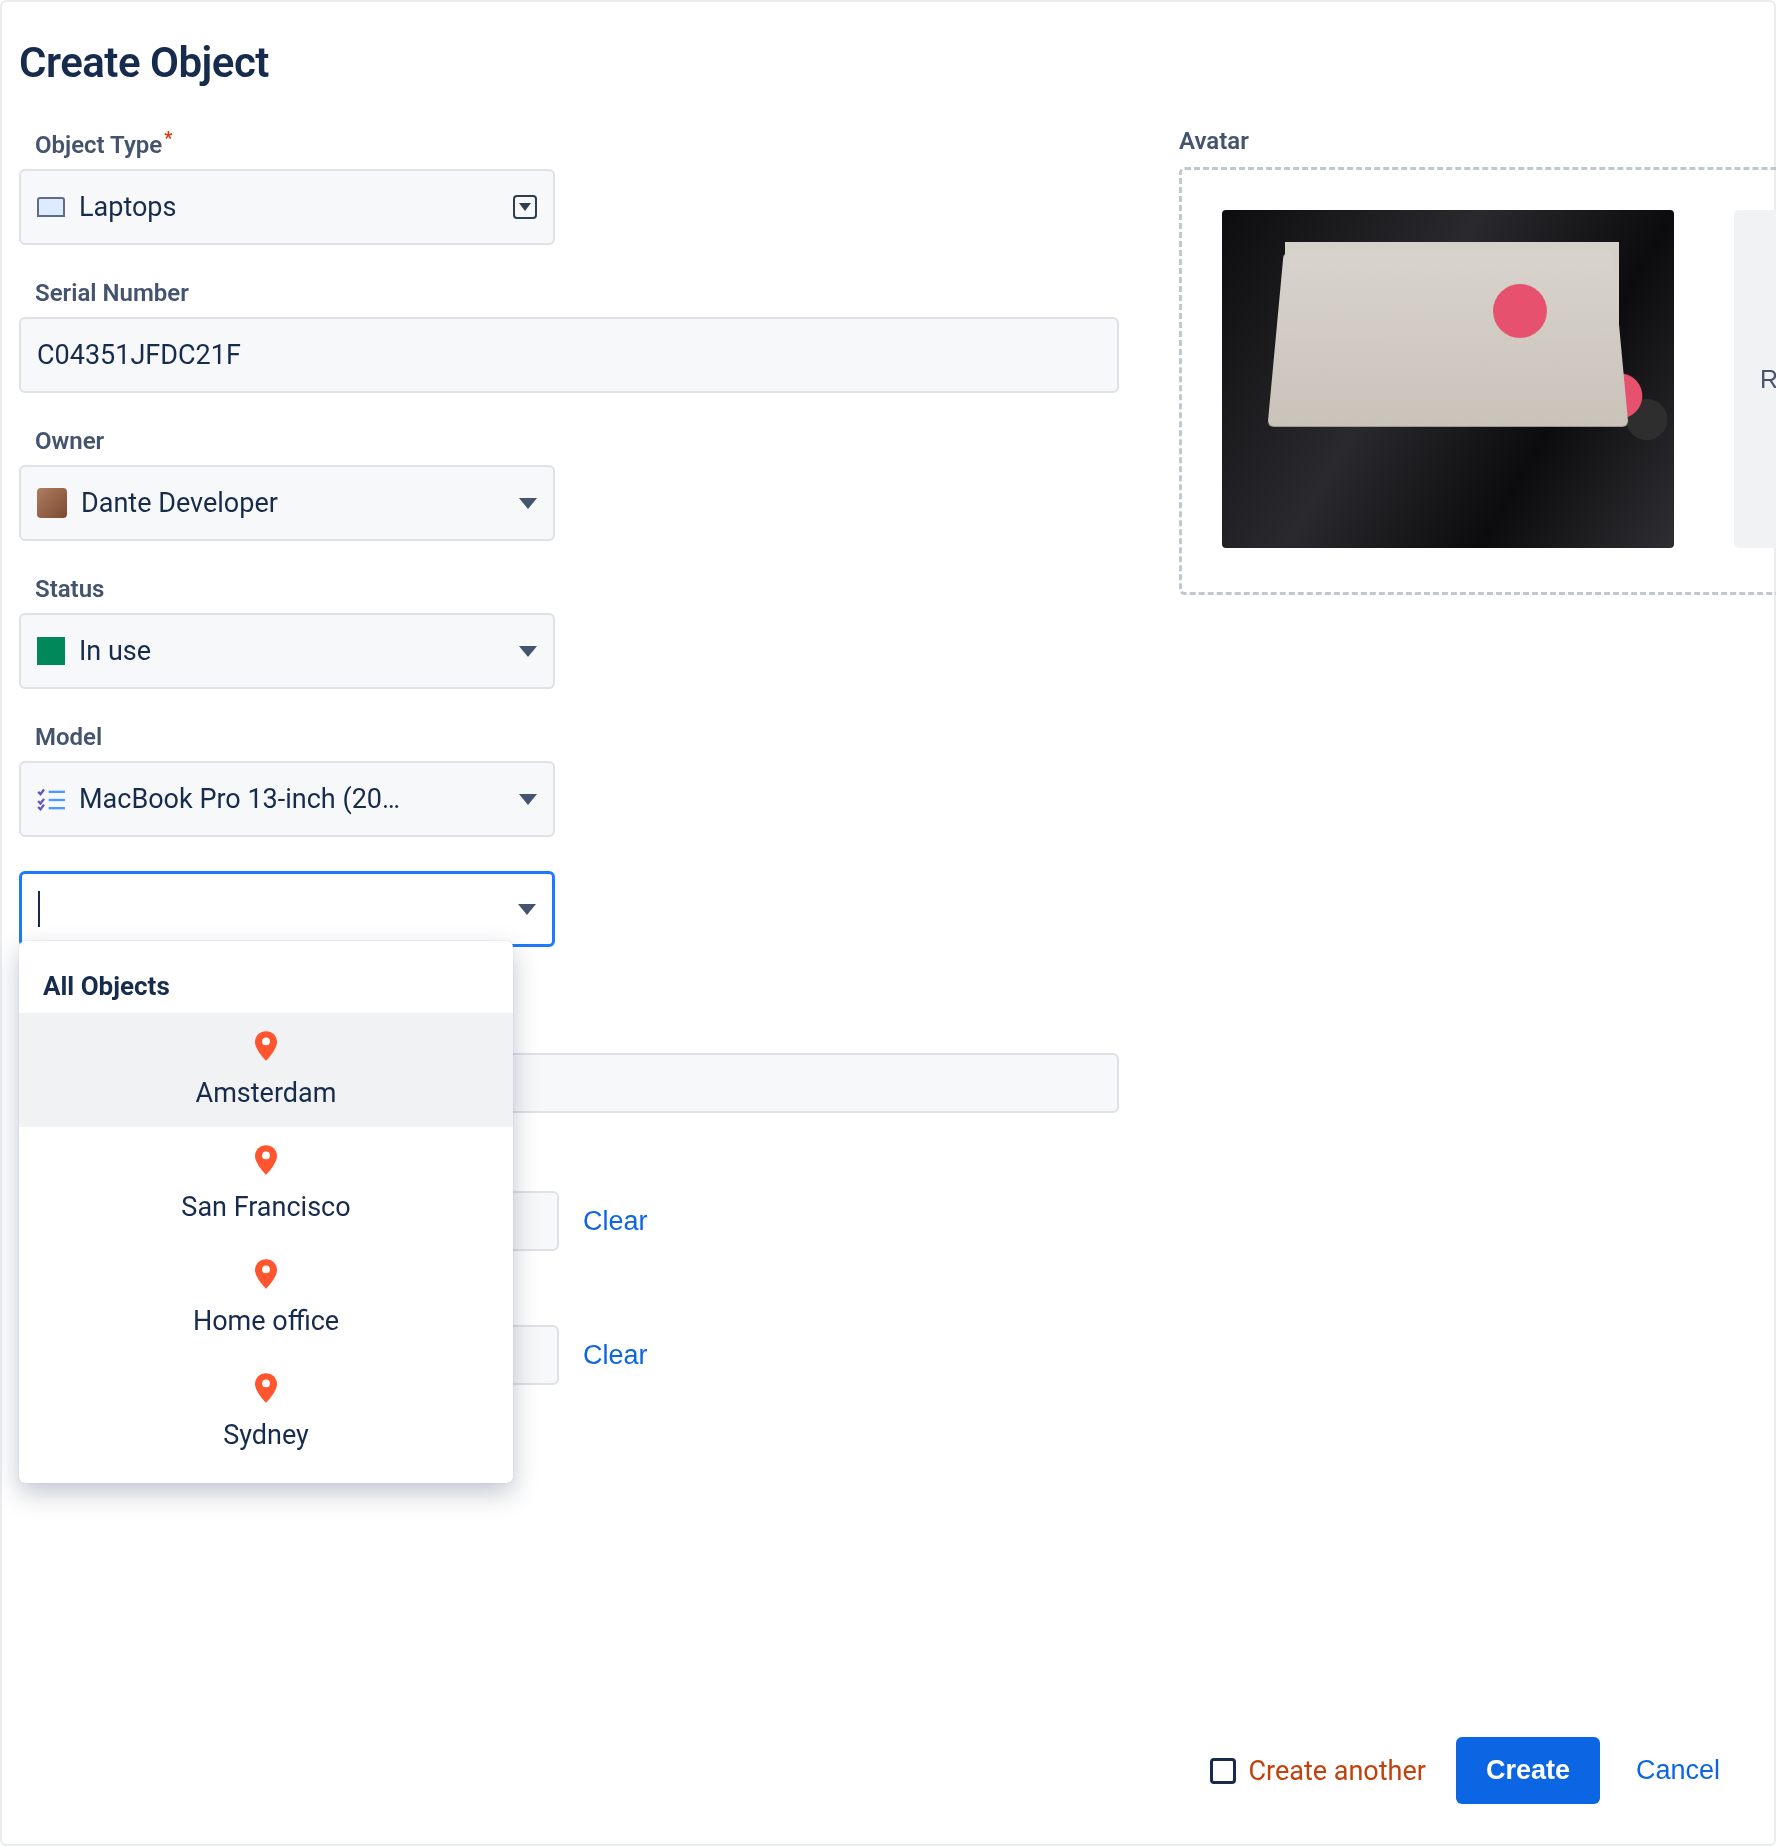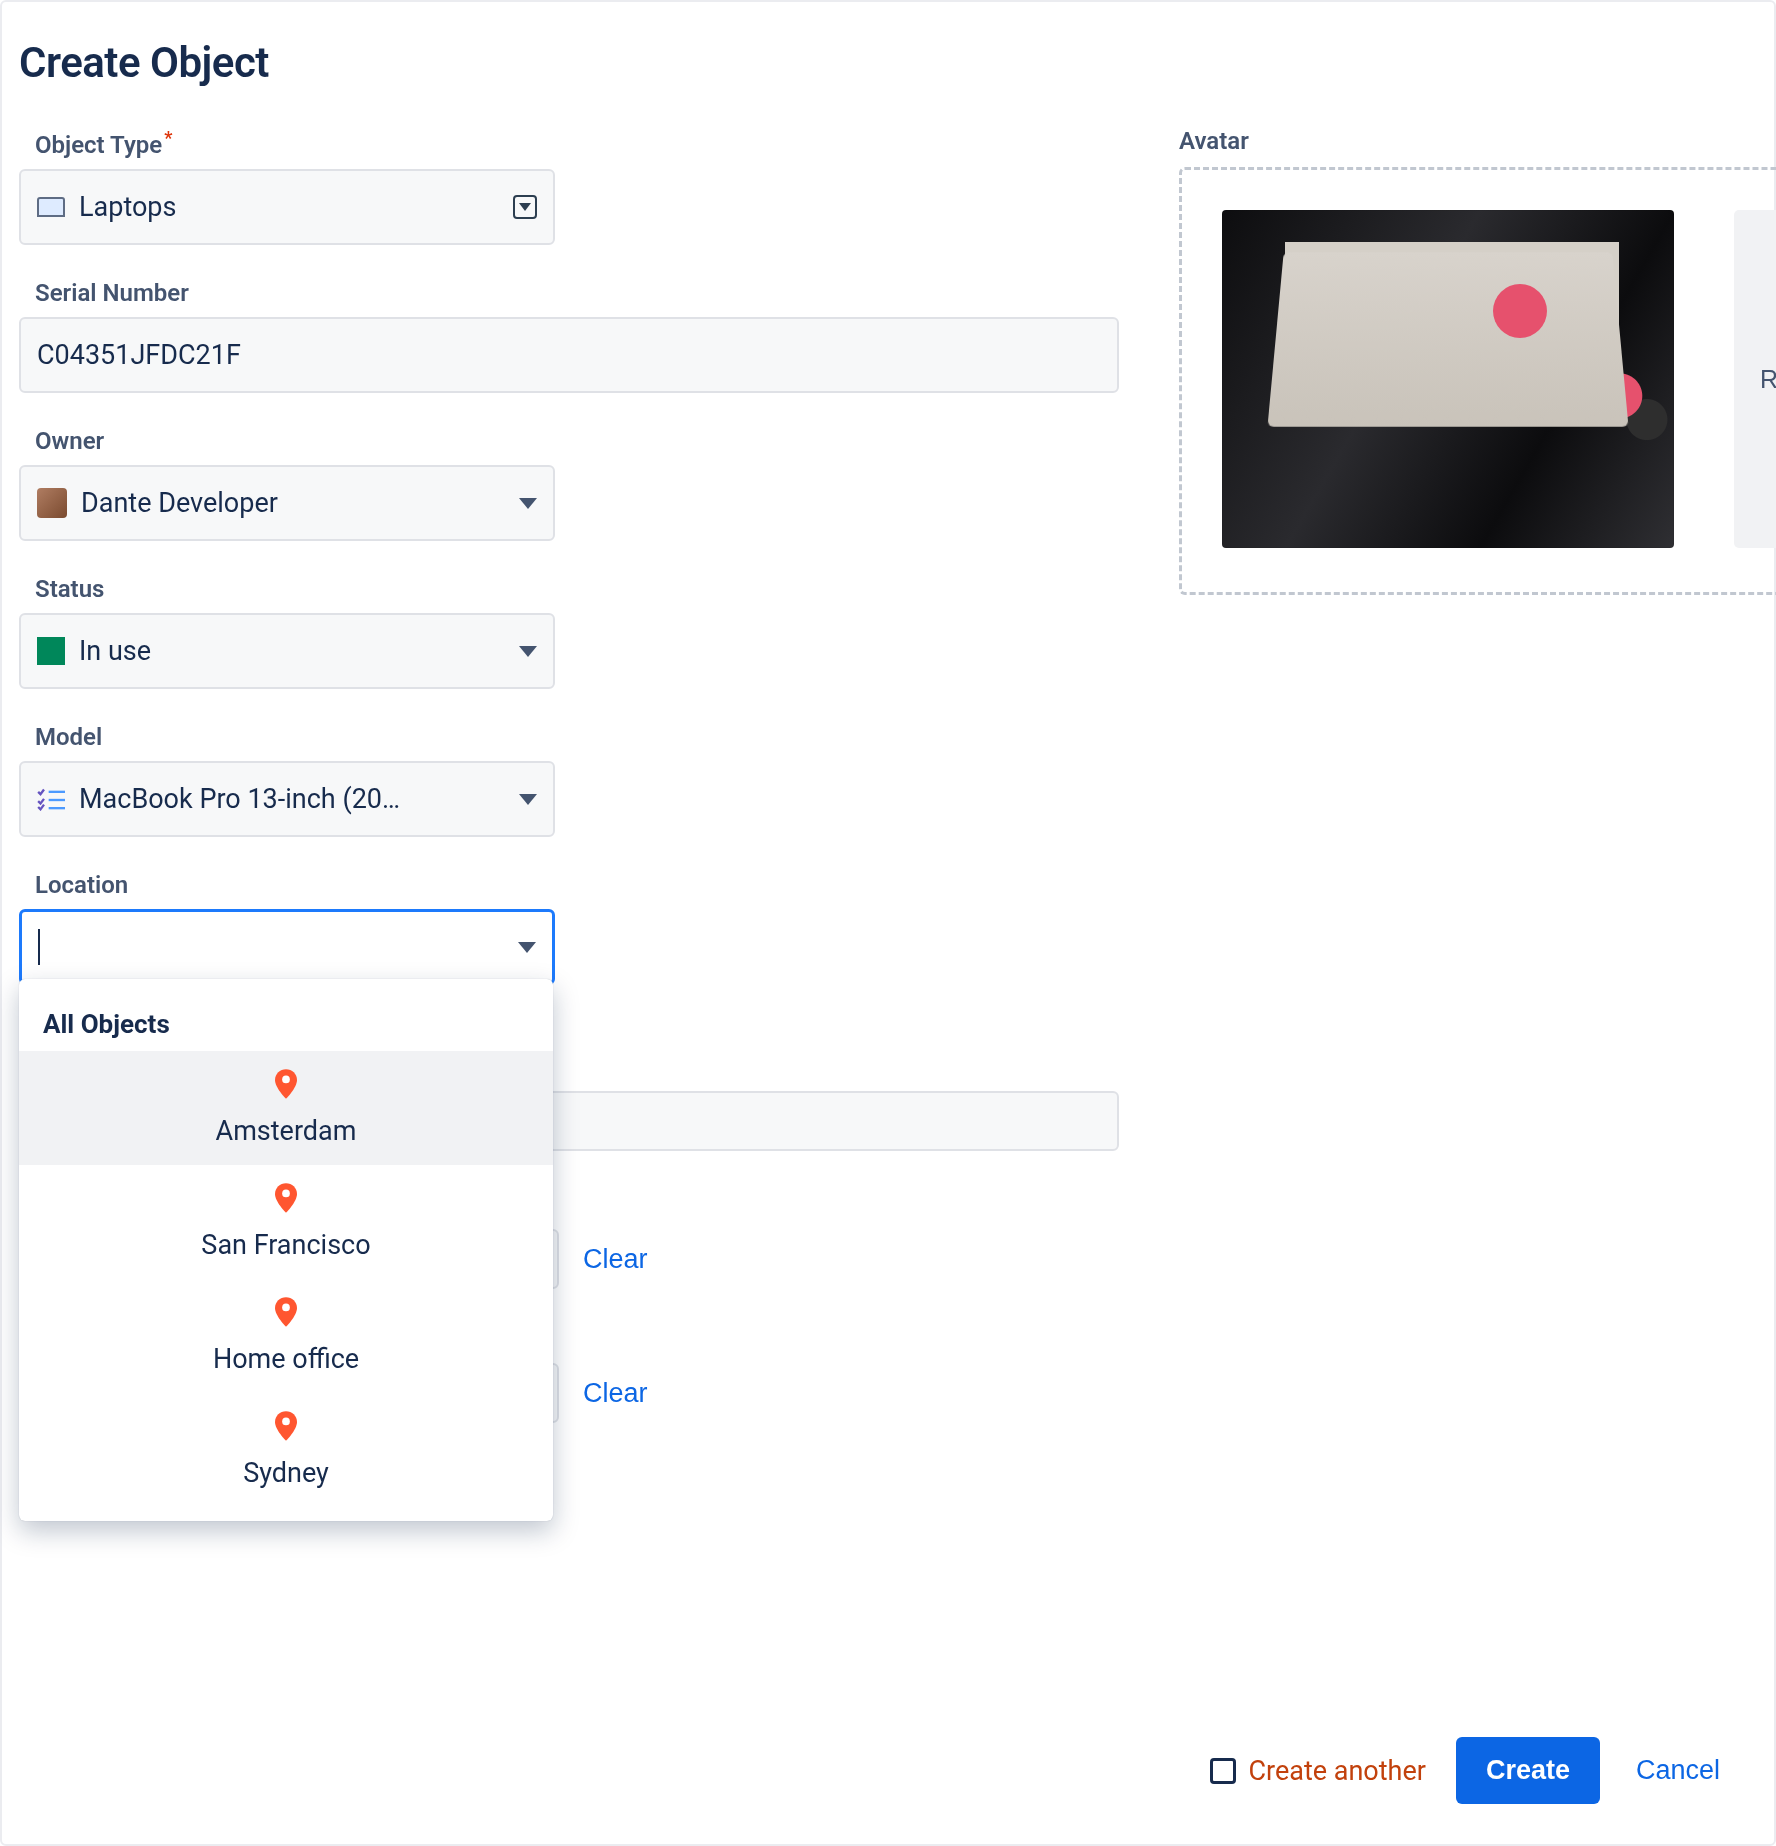--- a/index.html
+++ b/index.html
@@ -110,21 +110,21 @@
     border: 3px solid #1D7AFC;
     background: #fff;
     width: 536px;
   }
   .focused .caret {
     width: 2px; height: 36px; background: #172B4D;
   }
   .dropdown {
     position: absolute;
     top: 70px; left: 0;
-    width: 534px;
+    width: 494px;
     background: #fff;
     border-radius: 6px;
     box-shadow: 0 10px 26px rgba(9,30,66,.25), 0 0 1px rgba(9,30,66,.3);
     padding: 14px 0 14px 0;
     z-index: 20;
   }
   .dd-header {
     padding: 16px 24px 12px 24px;
     font-weight: 700;
     font-size: 26px;
@@ -311,21 +311,20 @@
                   </g>
                 </svg>
             </span>
             <span>MacBook Pro 13-inch (20…</span>
           </div>
           <span class="chev"></span>
         </div>
       </div>
 
       <div class="field">
-        <label class="field-label">Location</label>
         <div class="location-wrap">
           <div class="control select-narrow focused">
             <div class="select-value">
                 <span class="caret"></span>
               </div>
             <span class="chev"></span>
           </div>
           <div class="dropdown">
             <div class="dd-header">All Objects</div>
             <div class="dd-item highlight">

